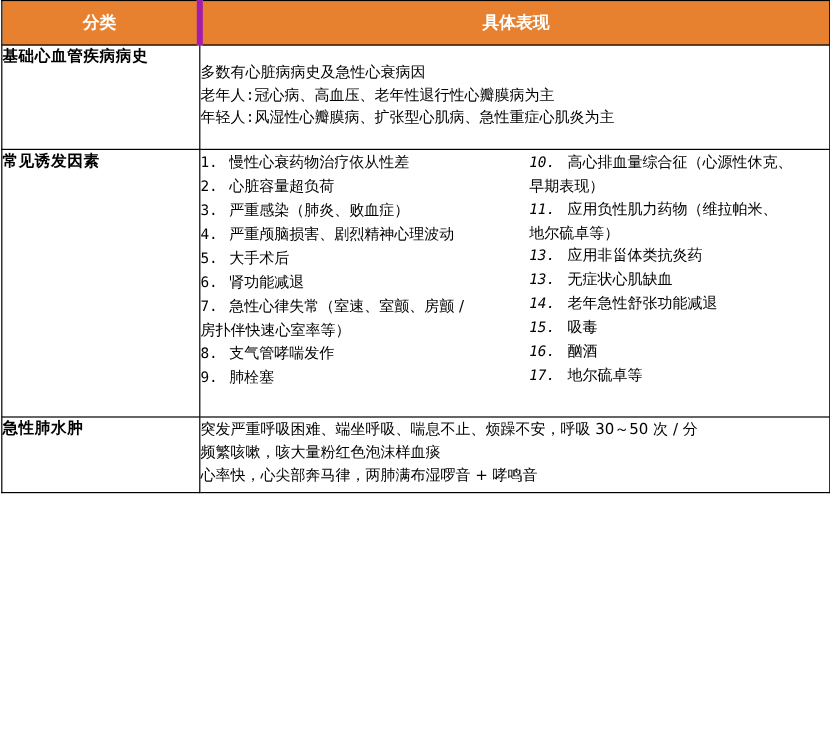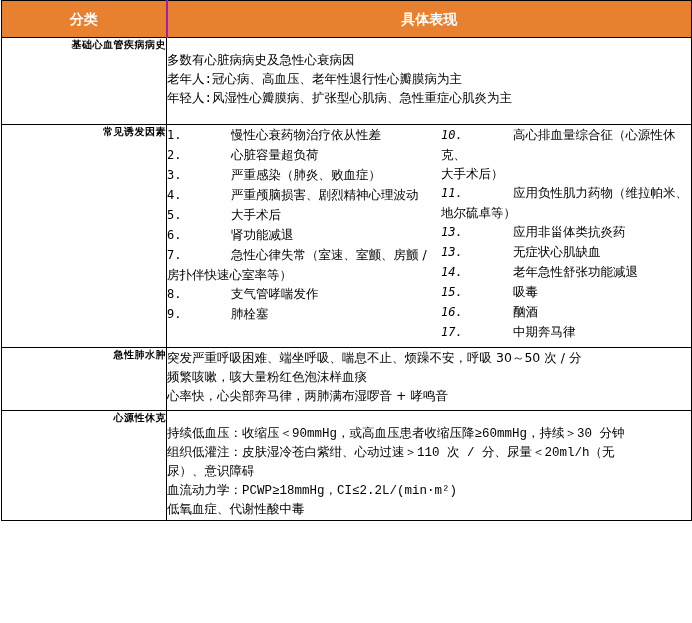--- a/index.html
+++ b/index.html
@@ -43,32 +43,32 @@
     color: #ffffff;
     font-weight: bold;
     font-size: 14px;
     text-align: center;
     height: 36px;
     line-height: 36px;
     padding: 0;
     border: 1px solid #E8812F;
     border-bottom: 1px solid #000000;
   }
-  .hdr-row th.hdr-cat { border-right: 2px solid #a21caf; }
+  .hdr-row th.hdr-cat { border-right: 5px solid #a21caf; }
 
   
   col.c-cat { width: 165px; }
   col.c-det { width: 525px; }
 
   
   td.cat-cell {
-    text-align: right;
+    text-align: left;
     vertical-align: middle;
     font-weight: bold;
-    font-size: 10px;
+    font-size: 13px;
     letter-spacing: 0.5px;
     padding: 4px 2px;
   }
 
   
   td.det-cell {
     padding: 6px 4px 6px 6px;
     font-size: 12.5px;
     line-height: 19px;
   }
@@ -107,21 +107,21 @@
     padding: 0;
     display: block;
   }
   .li-num {
     display: inline-block;
     font-family: "DejaVu Sans Mono", "Liberation Mono", monospace;
     font-size: 12px;
   }
   .li-num.w1 { width: 24px; }
   .li-num.w2 { width: 32px; font-style: italic; }
-  .li-txt { display: inline; margin-left: 40px; }
+  .li-txt { display: inline; }
   .li-cont { display: block; }
 </style>
 </head>
 <body>
 
 <div class="table-wrap">
   <table class="main-table">
     <colgroup>
       <col class="c-cat">
       <col class="c-det">
@@ -157,52 +157,42 @@
                   <li><span class="li-num w1">4.</span><span class="li-txt">严重颅脑损害、剧烈精神心理波动</span></li>
                   <li><span class="li-num w1">5.</span><span class="li-txt">大手术后</span></li>
                   <li><span class="li-num w1">6.</span><span class="li-txt">肾功能减退</span></li>
                   <li><span class="li-num w1">7.</span><span class="li-txt">急性心律失常（室速、室颤、房颤 /</span><span class="li-cont">房扑伴快速心室率等）</span></li>
                   <li><span class="li-num w1">8.</span><span class="li-txt">支气管哮喘发作</span></li>
                   <li><span class="li-num w1">9.</span><span class="li-txt">肺栓塞</span></li>
                 </ol>
               </td>
               <td class="split-right">
                 <ol class="num-list">
-                  <li><span class="li-num w2">10.</span><span class="li-txt">高心排血量综合征（心源性休克、</span><span class="li-cont">大手术后）</span></li>
+                  <li><span class="li-num w2">10.</span><span class="li-txt">高心排血量综合征（心源性休克、</span><span class="li-cont">早期表现）</span></li>
                   <li><span class="li-num w2">11.</span><span class="li-txt">应用负性肌力药物（维拉帕米、</span><span class="li-cont">地尔硫卓等）</span></li>
                   <li><span class="li-num w2">13.</span><span class="li-txt">应用非甾体类抗炎药</span></li>
                   <li><span class="li-num w2">13.</span><span class="li-txt">无症状心肌缺血</span></li>
                   <li><span class="li-num w2">14.</span><span class="li-txt">老年急性舒张功能减退</span></li>
                   <li><span class="li-num w2">15.</span><span class="li-txt">吸毒</span></li>
                   <li><span class="li-num w2">16.</span><span class="li-txt">酗酒</span></li>
-                  <li><span class="li-num w2">17.</span><span class="li-txt">中期奔马律</span></li>
+                  <li><span class="li-num w2">17.</span><span class="li-txt">地尔硫卓等</span></li>
                 </ol>
               </td>
             </tr>
           </tbody>
             </table>
         </td>
       </tr>
 
 
       <tr>
         <td class="cat-cell" style="height:62px;font-family:Liberation Serif, serif;">急性肺水肿</td>
         <td class="det-cell">
           <div class="line">突发严重呼吸困难、端坐呼吸、喘息不止、烦躁不安，呼吸 30～50 次 / 分</div>
           <div class="line">频繁咳嗽，咳大量粉红色泡沫样血痰</div>
           <div class="line">心率快，心尖部奔马律，两肺满布湿啰音 + 哮鸣音</div>
         </td>
       </tr>
 
-      <tr>
-        <td class="cat-cell" style="height:106px;">心源性休克</td>
-        <td class="det-cell pad-top">
-          <div class="line">持续低血压：收缩压＜90mmHg，或高血压患者收缩压降≥60mmHg，持续＞30 分钟</div>
-          <div class="line">组织低灌注：皮肤湿冷苍白紫绀、心动过速＞110 次 / 分、尿量＜20ml/h（无</div>
-          <div class="line">尿）、意识障碍</div>
-          <div class="line">血流动力学：PCWP≥18mmHg，CI≤2.2L/(min·m²)</div>
-          <div class="line">低氧血症、代谢性酸中毒</div>
-        </td>
-      </tr>
 
     </tbody>
   </table>
 </div>
 
 </body></html>

